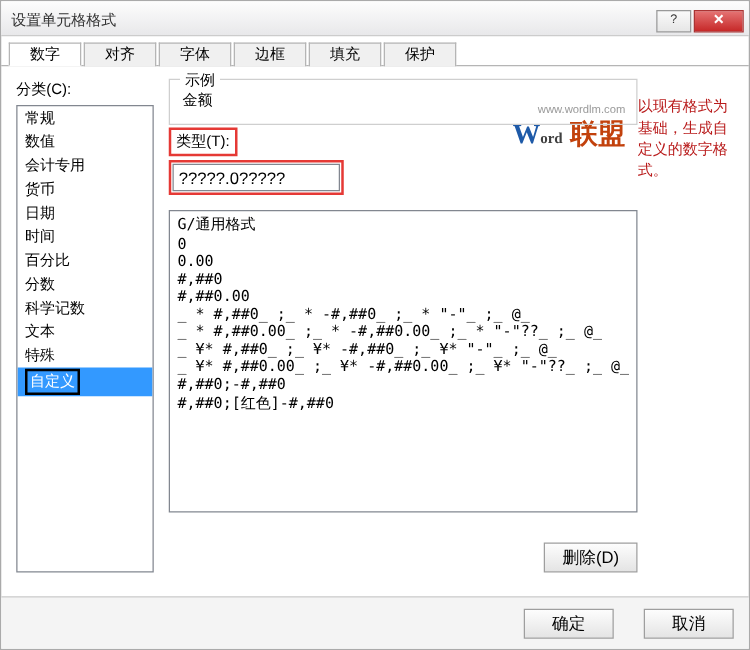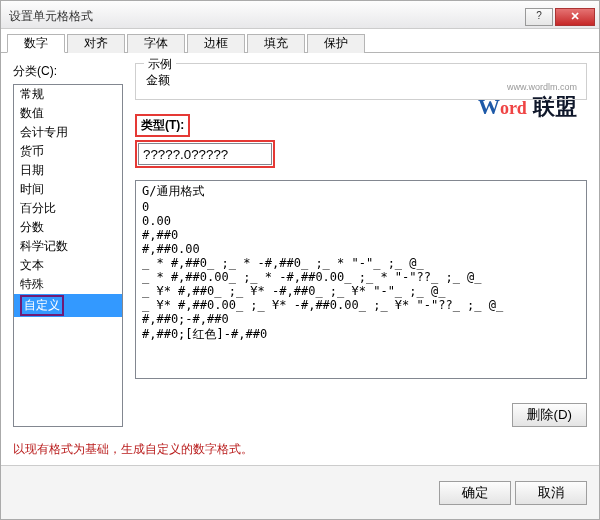--- a/index.html
+++ b/index.html
@@ -7,48 +7,48 @@
 .window { width: 600px; height: 520px; background: #fff; border: 1px solid #aaa; position: relative; }
 .titlebar { height: 28px; background: linear-gradient(#fdfdfd, #e8e8ea); border-bottom: 1px solid #ccc; display: flex; align-items: center; padding: 4px 4px 0 8px; }
 .titlebar .title { flex: 1; color: #333; }
 .titlebar .btns { display: flex; gap: 2px; }
 .win-btn { width: 28px; height: 18px; border: 1px solid #999; background: linear-gradient(#fafafa,#e6e6e6); font-size: 10px; text-align: center; line-height: 14px; cursor: pointer; }
 .help-btn { color: #333; }
 .close-btn { background: linear-gradient(#e57373,#c62828); color: #fff; border-color: #a33; width: 40px; font-size: 11px; font-weight: bold; }
 .tabs { display: flex; padding: 4px 6px 0 6px; border-bottom: 1px solid #b5b5b5; }
 .tab { padding: 0 16px; border: 1px solid #b5b5b5; border-bottom: none; margin-right: 2px; background: #f0f0f0; cursor: pointer; position: relative; top: 1px; }
 .tab.active { background: #fff; border-bottom: 1px solid #fff; }
-.body { padding: 10px 12px; display: flex; flex-direction: column; height: calc(100% - 28px - 27px - 48px); }
+.body { padding: 10px 12px; display: flex; flex-direction: row; height: calc(100% - 28px - 27px - 48px); }
 .upper { display: flex; gap: 12px; flex: 1; }
 .left-col { width: 110px; display: flex; flex-direction: column; }
 .cat-label { margin-bottom: 4px; }
 .cat-list { flex: 1; border: 1px solid #828790; background: #fff; overflow: auto; }
 .cat-item { padding: 1px 6px; cursor: pointer; }
 .cat-item.selected { background: #3399ff; color: #fff; }
-.red-box { border: 2px solid #701a75; display: inline-block; }
+.red-box { border: 2px solid #000000; display: inline-block; }
 .right-col { flex: 1; display: flex; flex-direction: column; position: relative; }
-.example-box { border: 1px solid #cfcfcf; padding: 8px 10px 10px 10px; position: relative; margin-bottom: 14px; }
+.example-box { border: 1px solid #cfcfcf; padding: 8px 10px 10px 10px; position: relative; margin-bottom: 2px; }
 .example-legend { position: absolute; top: -8px; left: 8px; background: #fff; padding: 0 4px; }
 .watermark { position: absolute; right: 10px; top: 19px; text-align: right; }
 .wm-url { font-size: 9px; color: #999; }
 .wm-logo { font-size: 22px; font-weight: bold; }
 .wm-w { color: #1e5aa8; font-family: Georgia, serif; }
-.wm-ord { color: #ef4444; font-family: Georgia, serif; font-size: 18px; }
-.wm-cn { color: #0f172a; }
-.type-label-wrap { display: inline-block; border: 2px solid #e53935; padding: 1px 4px; margin-bottom: 3px; font-weight: bold; }
+.wm-ord { color: #404040; font-family: Georgia, serif; font-size: 12px; }
+.wm-cn { color: #c2410c; }
+.type-label-wrap { display: inline-block; border: 2px solid #e53935; padding: 1px 4px; margin-bottom: 3px; }
 .type-input { width: 100%; height: 22px; border: 1px solid #828790; padding: 2px 4px; margin-bottom: 6px; }
 .type-input-wrap { border: 2px solid #e53935; padding: 1px; margin-bottom: 6px; width: 140px; display: inline-block; }
 .type-input-wrap .type-input { margin-bottom: 0; border: 1px solid #828790; }
 .type-row { display: flex; align-items: flex-start; gap: 6px; margin-bottom: 6px; }
 .fmt-list { flex: 1; border: 1px solid #828790; background: #fff; overflow: auto; padding: 2px 0; min-height: 150px; }
 .fmt-item { padding: 0 6px; white-space: nowrap; font-family: SimSun, monospace; }
 .del-row { text-align: right; margin-top: 24px; }
 .btn { min-width: 72px; height: 24px; border: 1px solid #9e9e9e; background: linear-gradient(#fdfdfd,#e4e4e4); padding: 2px 14px; cursor: pointer; }
 .hint { margin-top: 14px; color: #b91c1c; }
-.footer { position: absolute; bottom: 0; left: 0; right: 0; height: 54px; border-top: 1px solid #ccc; display: flex; justify-content: flex-end; align-items: center; gap: 4px; padding: 0 12px; background: #f4f4f4; }
+.footer { position: absolute; bottom: 0; left: 0; right: 0; height: 42px; border-top: 1px solid #ccc; display: flex; justify-content: flex-end; align-items: center; gap: 24px; padding: 0 12px; background: #f4f4f4; }
 </style>
 </head>
 <body>
 
 <div class="window">
 
   <div class="titlebar">
     <span class="title">设置单元格格式</span>
     <div class="btns">
       <div class="win-btn help-btn">?</div>

